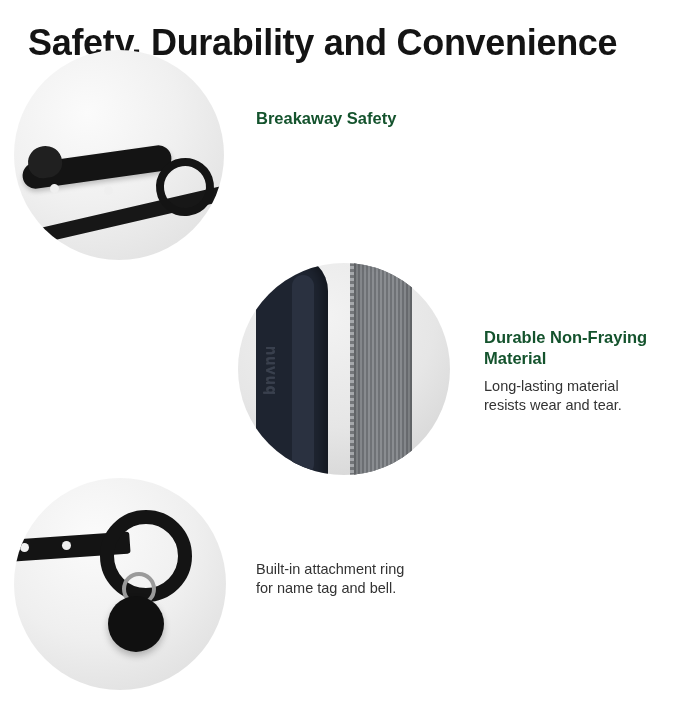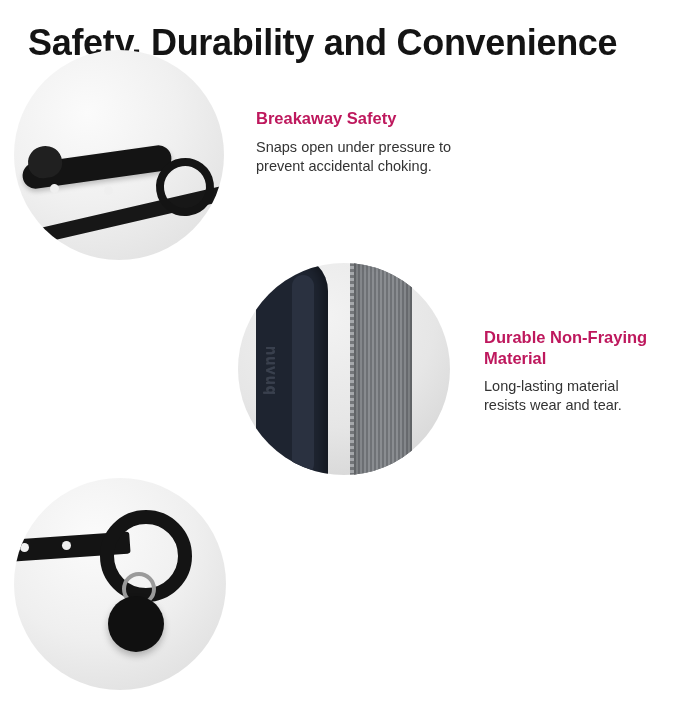--- a/index.html
+++ b/index.html
@@ -48,21 +48,21 @@
     position: absolute;
     inset: 0;
   }
 
   .text-block {
     position: absolute;
   }
   .feature-title {
     font-size: 16.5px;
     font-weight: bold;
-    color: #be185d;
+    color: #14532d;
     line-height: 1.25;
     margin: 0 0 9px 0;
   }
   .feature-desc {
     font-size: 14.5px;
     color: #333333;
     line-height: 1.32;
     margin: 0;
     white-space: pre-line;
   }
@@ -267,22 +267,20 @@
         <div class="strap-back"></div>
         <div class="buckle-body"></div>
         <div class="buckle-nub"></div>
         <div class="hole h1"></div>
         <div class="hole h2"></div>
         <div class="ring"></div>
       </div>
     </div>
     <div class="text-block" id="text-1">
       <p class="feature-title">Breakaway Safety</p>
-      <p class="feature-desc">Snaps open under pressure to
-prevent accidental choking.</p>
     </div>
   </div>
 
   <div class="feature">
     <div class="circle" id="circle-2">
       <div class="photo">
         <div class="loop">
           <div class="loop-inner"></div>
         </div>
         <div class="emboss">nuvuq</div>
@@ -303,16 +301,18 @@
       <div class="photo">
         <div class="strap"></div>
         <div class="hole hA"></div>
         <div class="hole hB"></div>
         <div class="tagring"></div>
         <div class="split-ring"></div>
         <div class="tag"></div>
       </div>
     </div>
     <div class="text-block" id="text-3">
+      <p class="feature-desc">Built-in attachment ring
+for name tag and bell.</p>
     </div>
   </div>
 
 </div>
 
 </body></html>

